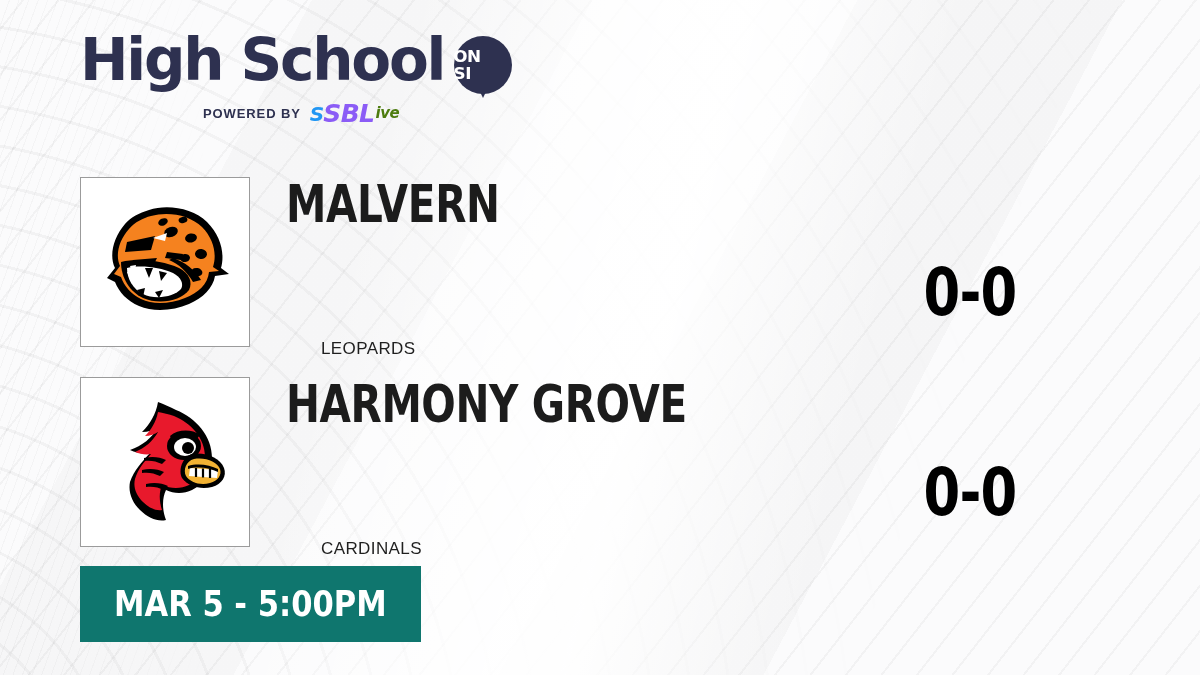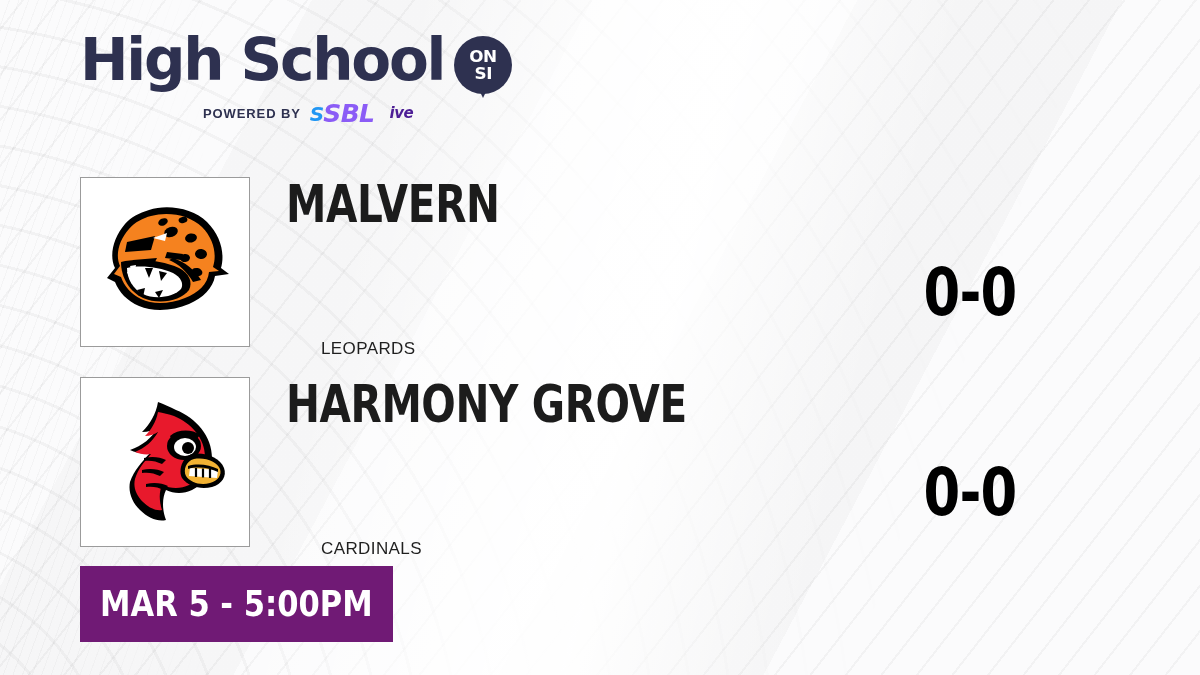--- a/index.html
+++ b/index.html
@@ -91,21 +91,21 @@
   .pin-tip {
     position:absolute; left:18px; top:39px;
     width:0; height:0;
     border-left:11px solid transparent;
     border-right:11px solid transparent;
     border-top:23px solid #2e3150;
   }
   .pin-text {
     position:absolute; inset:0;
     display:flex; flex-direction:column;
-    align-items:center; justify-content:center;
+    align-items:flex-start; justify-content:center;
     gap:1px;
   }
   .pin-text span {
     display:block;
     font-family:"DejaVu Sans", sans-serif;
     font-size:16px;
     font-weight:bold;
     color:#ffffff;
     line-height:1;
     letter-spacing:-.5px;
@@ -133,22 +133,22 @@
     line-height:1;
   }
   .sblive-sbl {
     font-family:"DejaVu Sans", sans-serif;
     font-size:25px; font-weight:bold; font-style:italic;
     color:#8b5cf6; letter-spacing:-.6px; line-height:1;
   }
   .sblive-ive {
     font-family:"DejaVu Sans", sans-serif;
     font-size:15px; font-weight:bold; font-style:italic;
-    color:#4c1d95; letter-spacing:-.4px; line-height:1;
-    margin-left:15px;
+    color:#4d7c0f; letter-spacing:-.4px; line-height:1;
+    margin-left:1px;
   }
 
   
   .logo-box {
     position:absolute;
     width:170px; height:170px;
     background:#ffffff;
     border:1px solid #9b9b9b;
     display:flex; align-items:center; justify-content:center;
   }
@@ -215,23 +215,23 @@
     display:flex; align-items:center; justify-content:center;
     font-family:"DejaVu Sans", sans-serif;
     font-weight:bold;
     font-size:36px;
     line-height:1;
     letter-spacing:0px;
     white-space:nowrap;
   }
   .info-cell > span { display:inline-block; transform:scaleX(.85); }
   #info-datetime {
-    background:#701a75;
+    background:#0f766e;
     color:#ffffff;
-    width:313px;
+    width:341px;
   }
   #info-sport {
     background:#ffffff;
     color:#1c1c1c;
     width:281px;
     border:2px solid #252525;
     border-left:none;
   }
 </style>
 </head>

